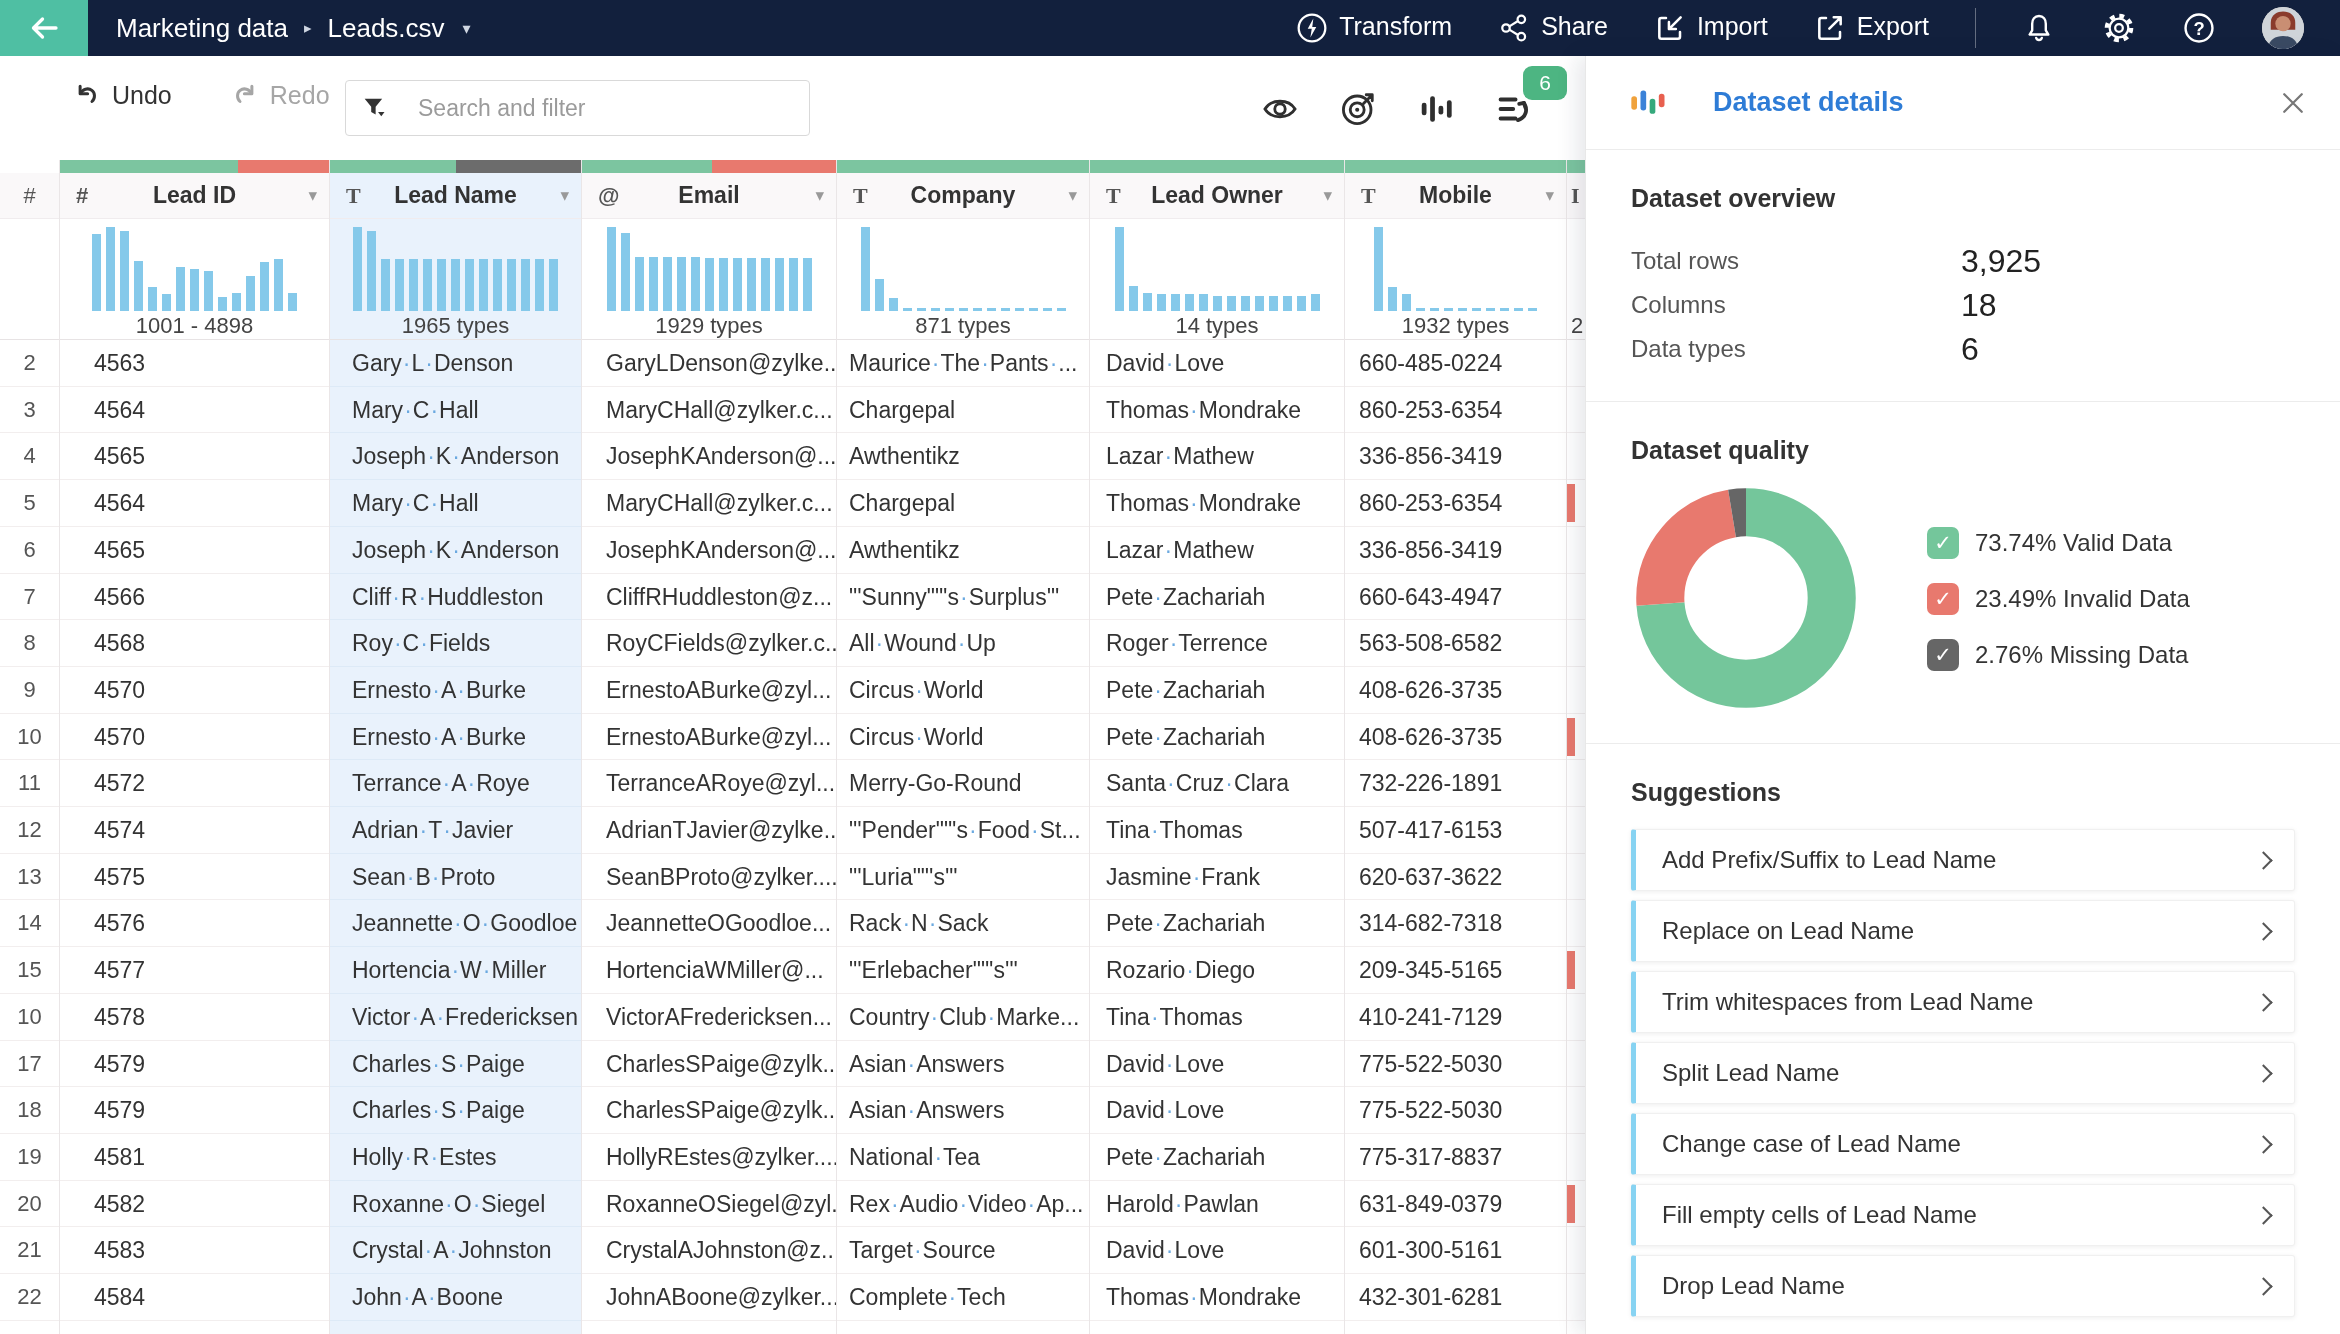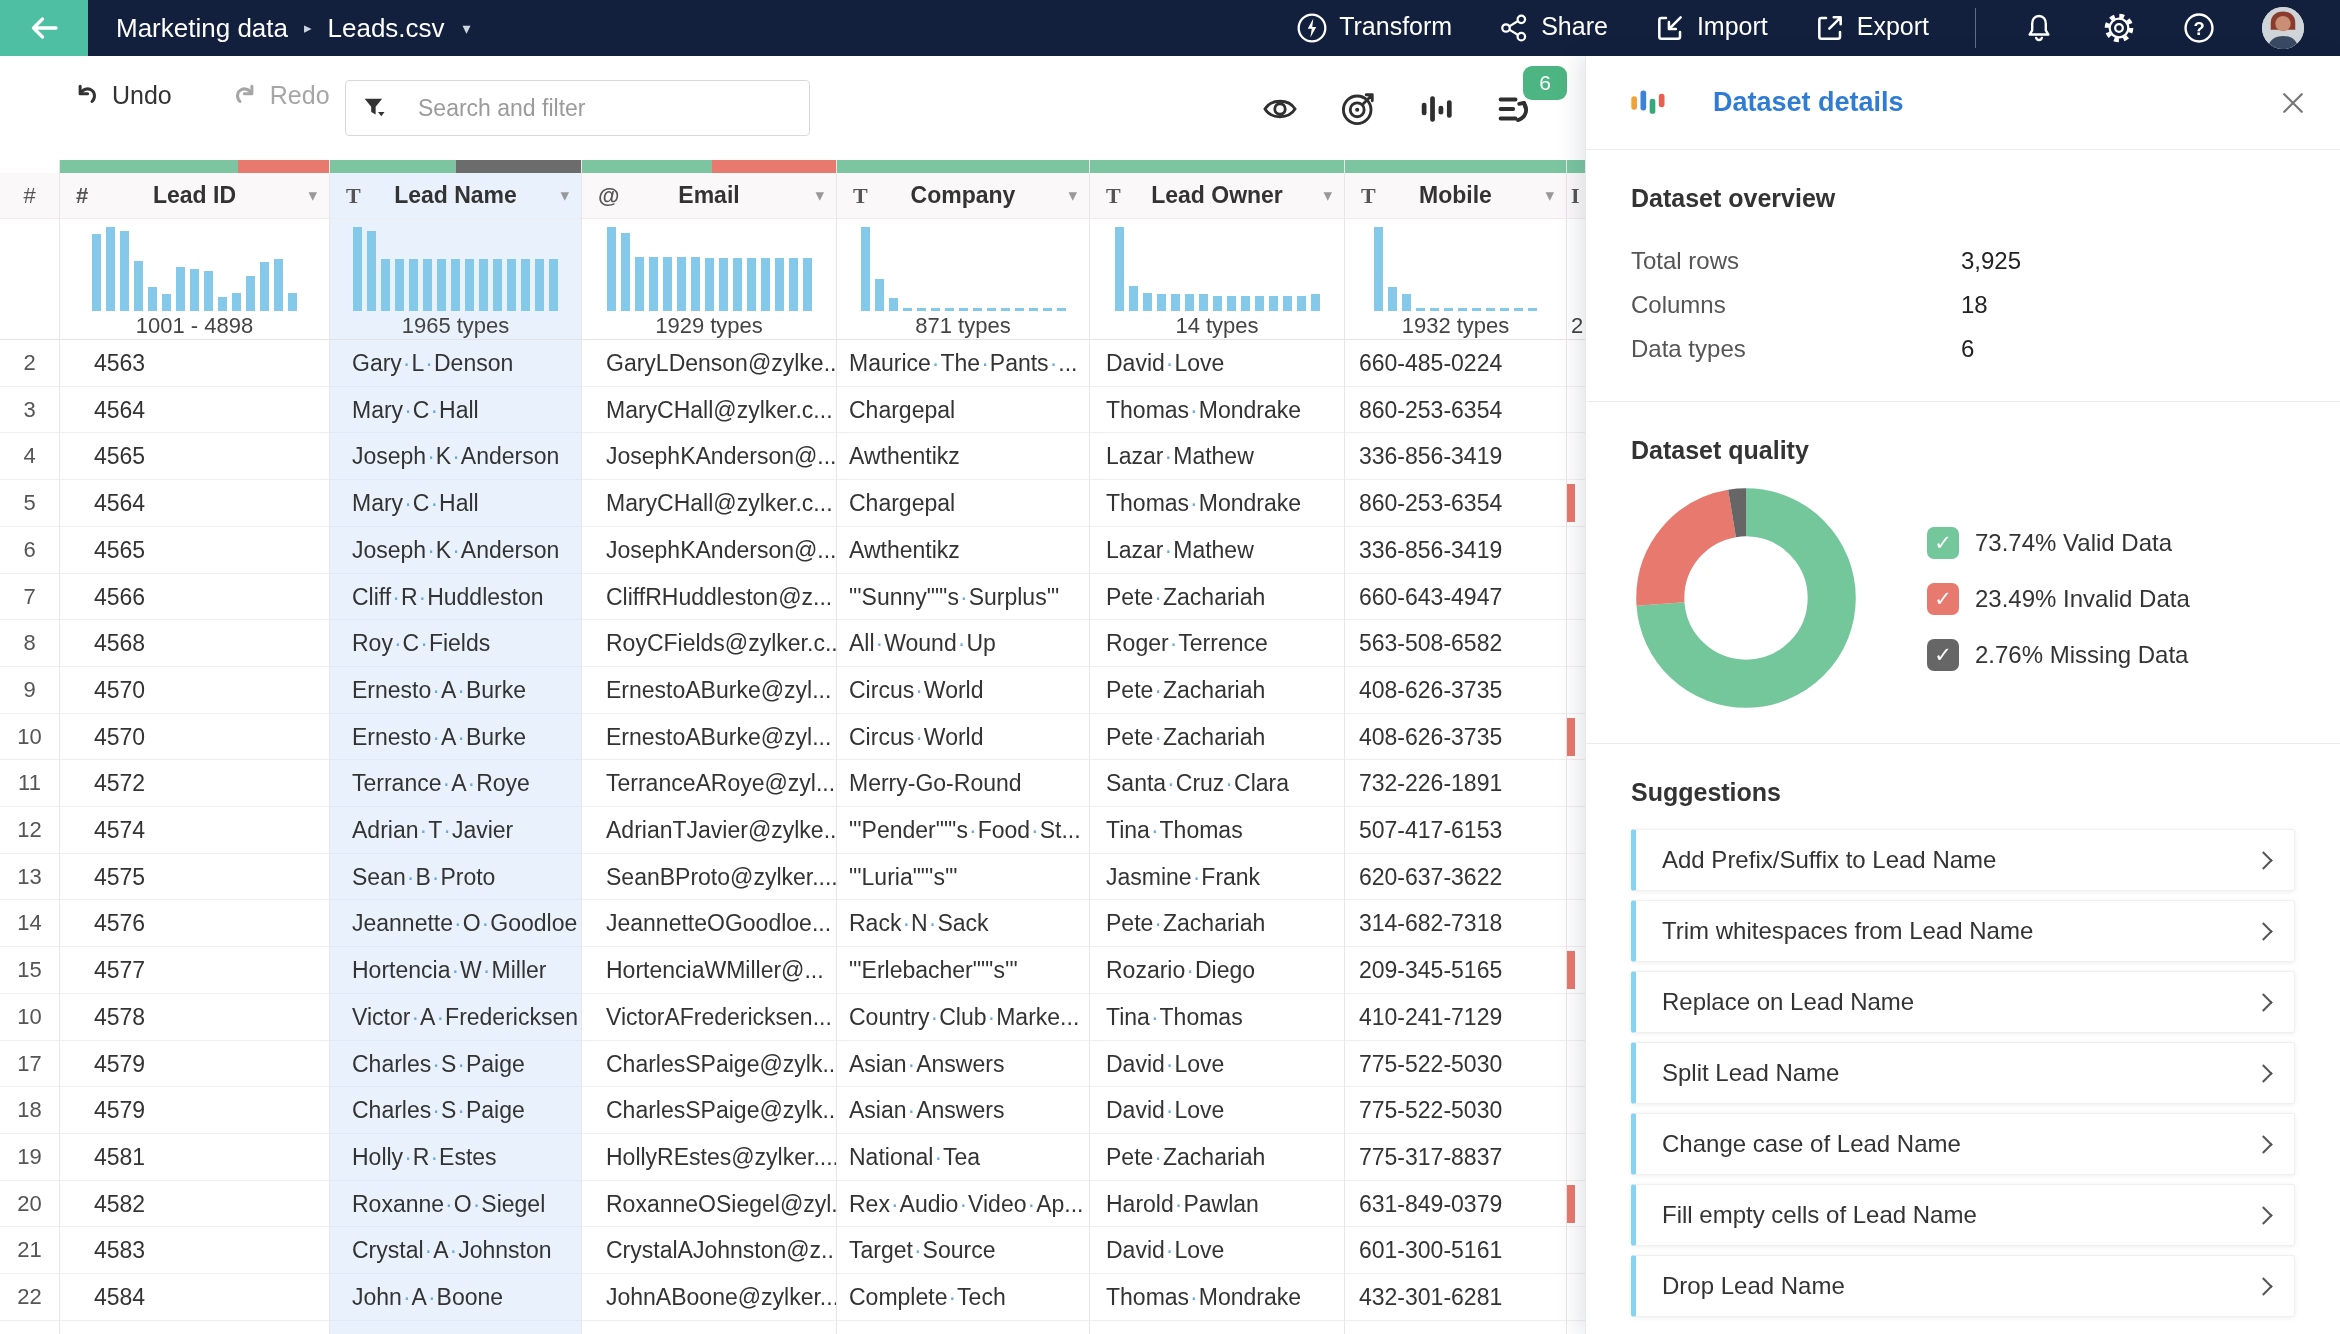--- a/index.html
+++ b/index.html
@@ -62,21 +62,21 @@
   .panel { position:absolute; top:56px; left:1585px; width:755px; height:1278px; background:#fff; box-shadow:-8px 0 20px rgba(20,30,60,.10); border-left:1px solid #e8e8e8; overflow:hidden; }
   .panel-head { height:94px; display:flex; align-items:center; padding:0 32px 0 42px; border-bottom:1px solid #ececec;gap:29px; }
   .panel-title { color:#2e7cd6; font-size:27px; font-weight:bold; margin-left:16px; }
   .panel-close { margin-left:auto; cursor:pointer; display:flex; }
   .psection { padding:34px 45px 30px 45px; border-bottom:1px solid #ececec; }
   .psection.last { border-bottom:none; padding-bottom:10px; }
   .sec-heading { font-size:25px; font-weight:bold; color:#333; }
   .stats { margin-top:26px; }
   .stat-row { display:flex; height:44px; align-items:center; }
   .stat-label { width:330px; font-size:24px; color:#555; }
-  .stat-value { font-size:24px; color:#222; }
+  .stat-value { font-size:32px; color:#222; }
   .quality-flex { display:flex; margin-top:18px; }
   .legend { margin-top:44px; margin-left:66px; list-style:none; }
   .legend li { display:flex; align-items:center; gap:16px; margin-bottom:24px; }
   .lg-box { width:32px; height:32px; border-radius:7px; color:#fff; font-size:21px; display:flex; align-items:center; justify-content:center; cursor:pointer; }
   .lg-label { font-size:24px; color:#333; }
   .sugg-list { list-style:none; margin-top:22px; }
   .sugg-card { height:62px; background:#fff; border:1px solid #f0f0f0; border-left:5px solid #87d3f2; border-radius:3px; box-shadow:0 1px 5px rgba(0,0,0,.07); margin-bottom:9px; display:flex; align-items:center; padding:0 24px 0 26px; cursor:pointer; }
   .sugg-label { font-size:24px; color:#333; }
   .chev { margin-left:auto; width:13px; height:13px; border-right:2.5px solid #555; border-top:2.5px solid #555; transform:rotate(45deg); }
   svg { display:block; }
@@ -665,25 +665,25 @@
     </div>
 
     <div class="psection last">
       <div class="sec-heading">Suggestions</div>
       <ul class="sugg-list" id="suggestions">
           <li class="sugg-card">
             <span class="sugg-label">Add Prefix/Suffix to Lead Name</span>
             <span class="chev"></span>
           </li>
           <li class="sugg-card">
-            <span class="sugg-label">Trim whitespaces from Lead Name</span>
+            <span class="sugg-label">Replace on Lead Name</span>
             <span class="chev"></span>
           </li>
           <li class="sugg-card">
-            <span class="sugg-label">Replace on Lead Name</span>
+            <span class="sugg-label">Trim whitespaces from Lead Name</span>
             <span class="chev"></span>
           </li>
           <li class="sugg-card">
             <span class="sugg-label">Split Lead Name</span>
             <span class="chev"></span>
           </li>
           <li class="sugg-card">
             <span class="sugg-label">Change case of Lead Name</span>
             <span class="chev"></span>
           </li>

